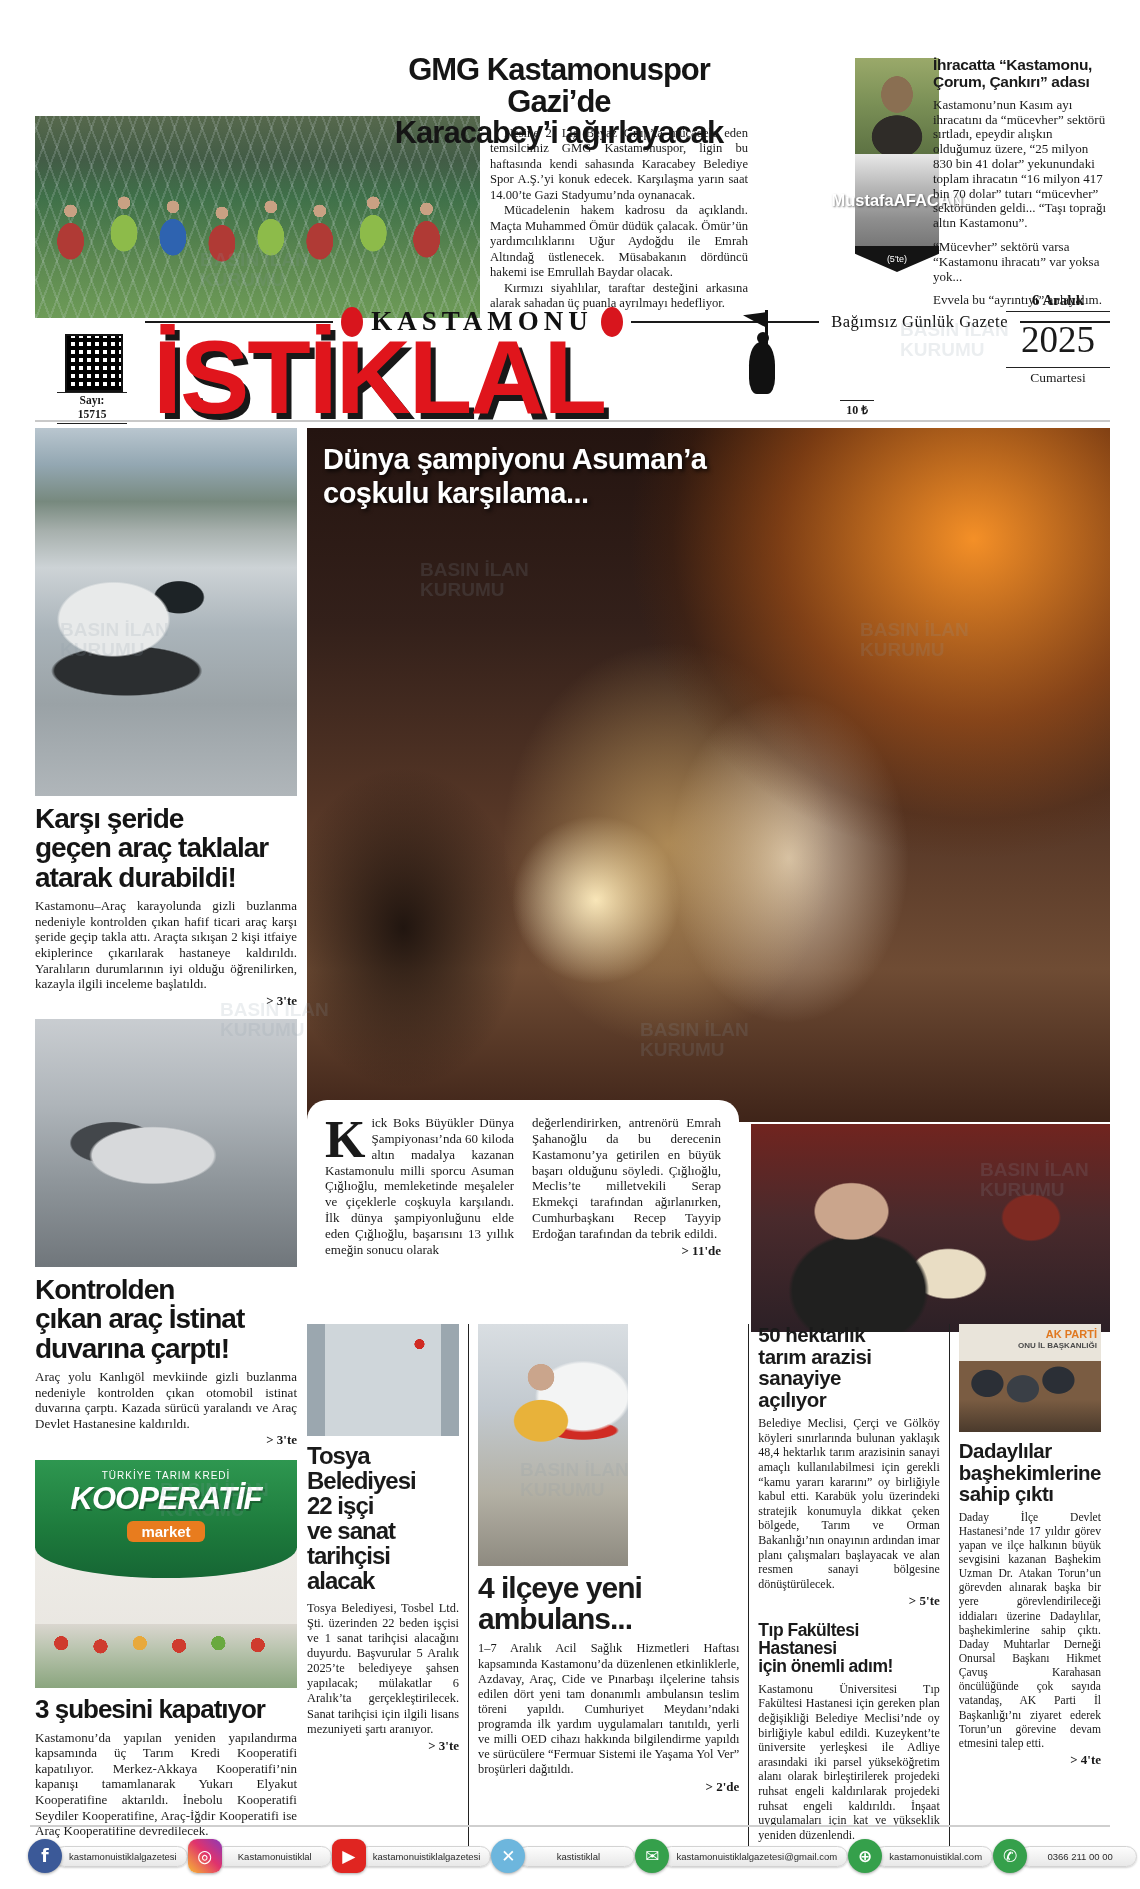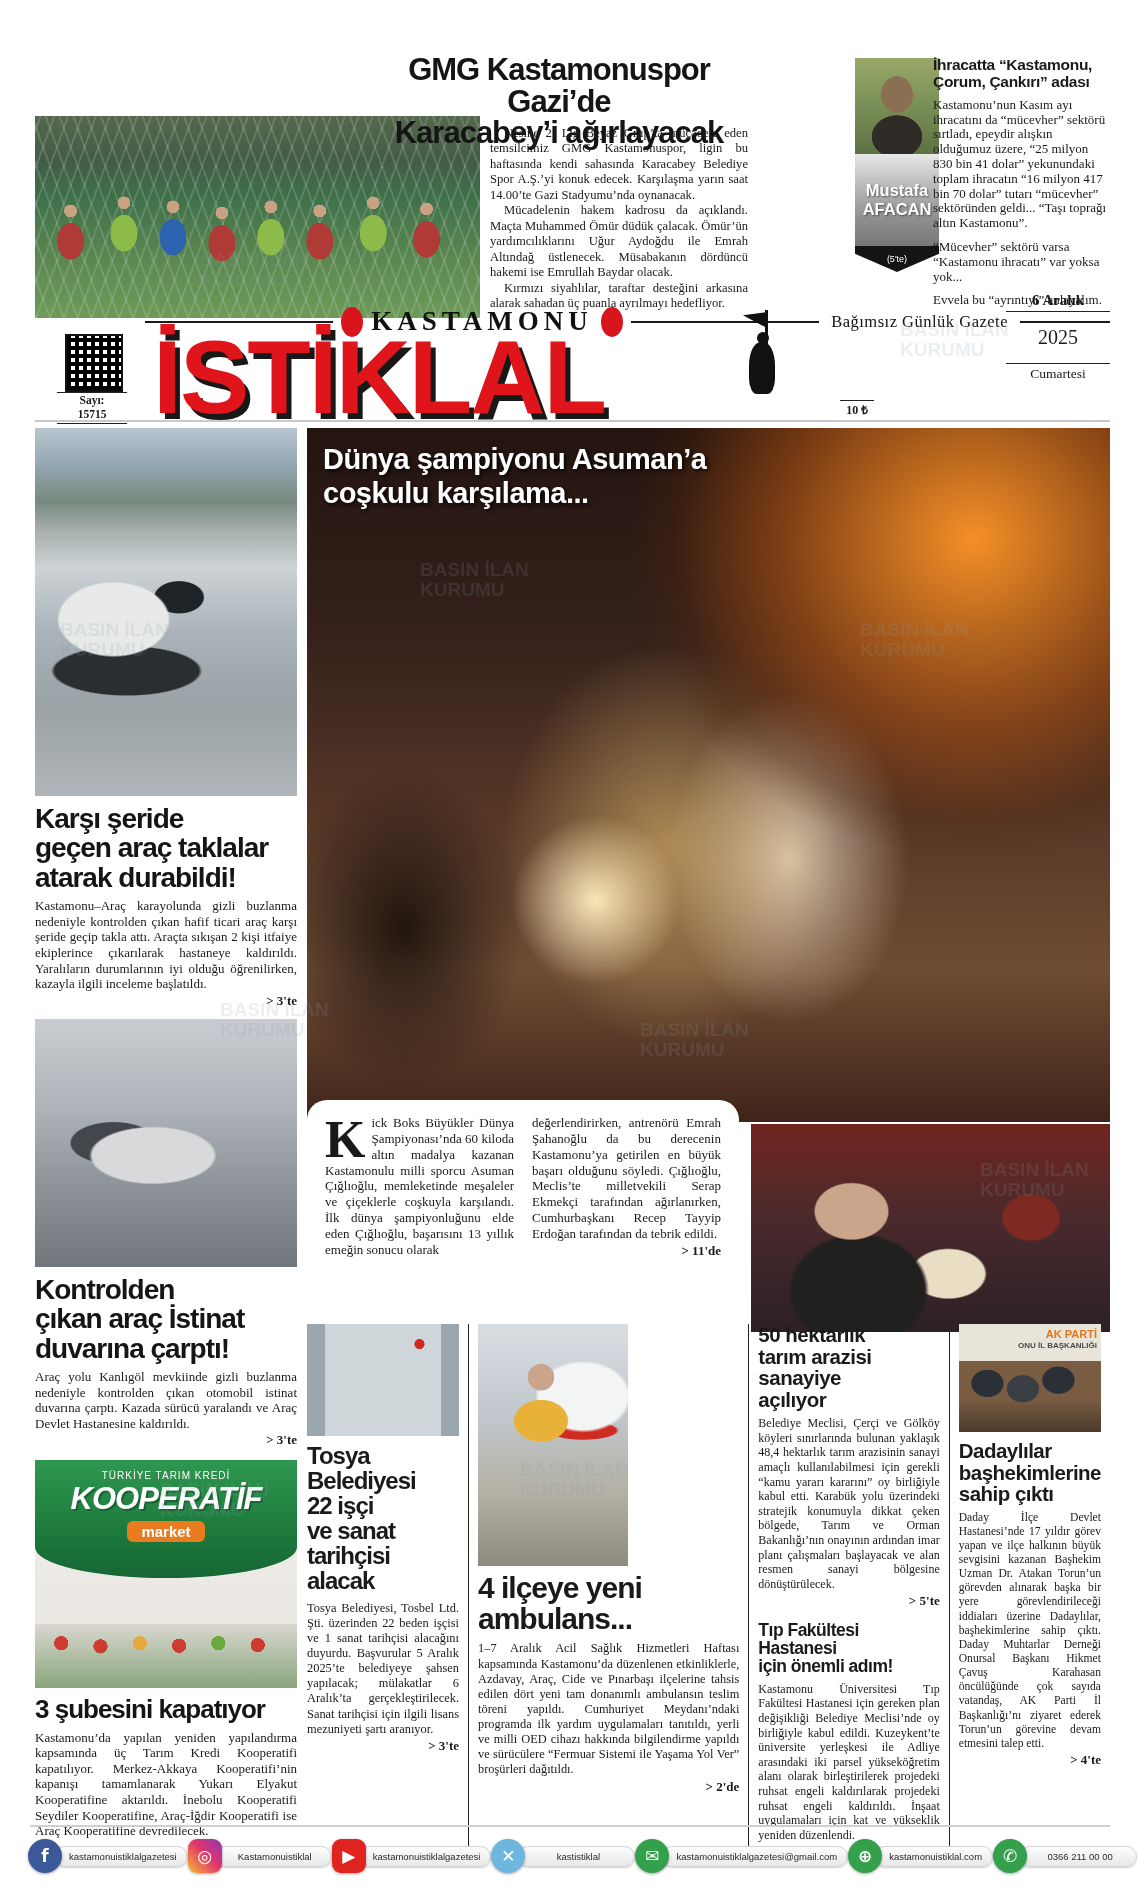--- a/index.html
+++ b/index.html
@@ -35,21 +35,21 @@
         linear-gradient(180deg,#56684c 0%,#425c46 22%,#3f7049 40%,#5b8750 70%,#6d9b57 100%);}
   .gmg-head{position:absolute;left:335px;top:0;width:378px;text-align:center;font-size:31px;}
   .gmg-body{position:absolute;left:455px;top:72px;width:258px;font-size:12.6px;line-height:1.23;text-align:justify;}
   .gmg-body p{margin:0 0 0 0;text-indent:14px;}
   .author-block{position:absolute;left:820px;top:4px;width:84px;}
   .author-photo{width:84px;height:96px;background:
         radial-gradient(26px 30px at 50% 38%, #8a6f52 60%, transparent 62%),
         radial-gradient(40px 34px at 50% 82%, #2f2c28 62%, transparent 64%),
         linear-gradient(180deg,#9aa96a 0%,#7c9157 45%,#5d7243 100%);}
   .author-name{width:84px;height:92px;background:linear-gradient(180deg,#e8e8e8 0%,#b9b9b9 35%,#8f8f8f 70%,#777 100%);
-        display:flex;flex-direction:column;align-items:center;justify-content:center;
+        display:flex;flex-direction:row;align-items:center;justify-content:center;
         font-family:"Liberation Sans",sans-serif;font-weight:bold;color:#fff;font-size:16.5px;line-height:1.15;
         text-shadow:1px 1px 2px rgba(0,0,0,.5);}
   .author-ribbon{width:84px;height:26px;background:#141414;color:#fff;font-family:"Liberation Sans",sans-serif;
         font-size:9px;display:flex;align-items:center;justify-content:center;
         clip-path:polygon(0 0,100% 0,100% 30%,50% 100%,0 30%);}
   .ihracat{position:absolute;left:898px;top:2px;width:177px;}
   .ihracat-title{font-family:"Liberation Sans",sans-serif;font-weight:bold;font-size:15.5px;line-height:1.12;
         letter-spacing:-0.3px;margin-bottom:7px;}
   .ihracat p{margin:0 0 9px 0;font-size:13px;line-height:1.14;}
   
@@ -70,21 +70,21 @@
       text-shadow:5px 6px 0 #181818;}
   .flagman{position:absolute;left:700px;top:18px;width:46px;height:100px;z-index:3;}
   .flagman .pole{position:absolute;left:30px;top:0;width:3px;height:64px;background:#111;}
   .flagman .flag{position:absolute;left:8px;top:2px;width:24px;height:16px;background:#111;
       clip-path:polygon(100% 0,0 20%,100% 100%);}
   .flagman .head{position:absolute;left:22px;top:22px;width:12px;height:12px;background:#111;border-radius:50%;}
   .flagman .torso{position:absolute;left:14px;top:32px;width:26px;height:52px;background:#111;
       border-radius:45% 45% 30% 30%;}
   .dateblock{position:absolute;right:0;top:0;width:104px;text-align:center;}
   .date-day{font-weight:bold;font-size:15px;}
-  .date-year{font-size:20px;border-top:1.5px solid #222;margin-top:2px;padding:14px 0;}
+  .date-year{font-size:37px;border-top:1.5px solid #222;margin-top:2px;padding:6px 0;}
   .date-wd{border-top:1.5px solid #222;font-size:13.5px;padding-top:2px;}
   .price{position:absolute;right:236px;bottom:2px;font-size:12px;font-weight:bold;border-top:1.5px solid #222;padding:0 6px;}
   
   .main{position:absolute;top:428px;left:35px;width:1075px;}
   .leftcol{position:absolute;left:0;top:0;width:262px;}
   .crash1{width:262px;height:368px;background:
       radial-gradient(90px 60px at 30% 52%, #e8eaea 60%, transparent 63%),
       radial-gradient(120px 40px at 35% 66%, #2b2e30 60%, transparent 63%),
       radial-gradient(40px 26px at 55% 46%, #1d2326 60%, transparent 64%),
       linear-gradient(180deg,#b9c6cf 0%,#93a7b2 10%,#77897e 20%,#a7b0ad 28%,#cdd3d6 38%,#aab4ba 55%,#9aa2a6 75%,#b0b6ba 100%);}

